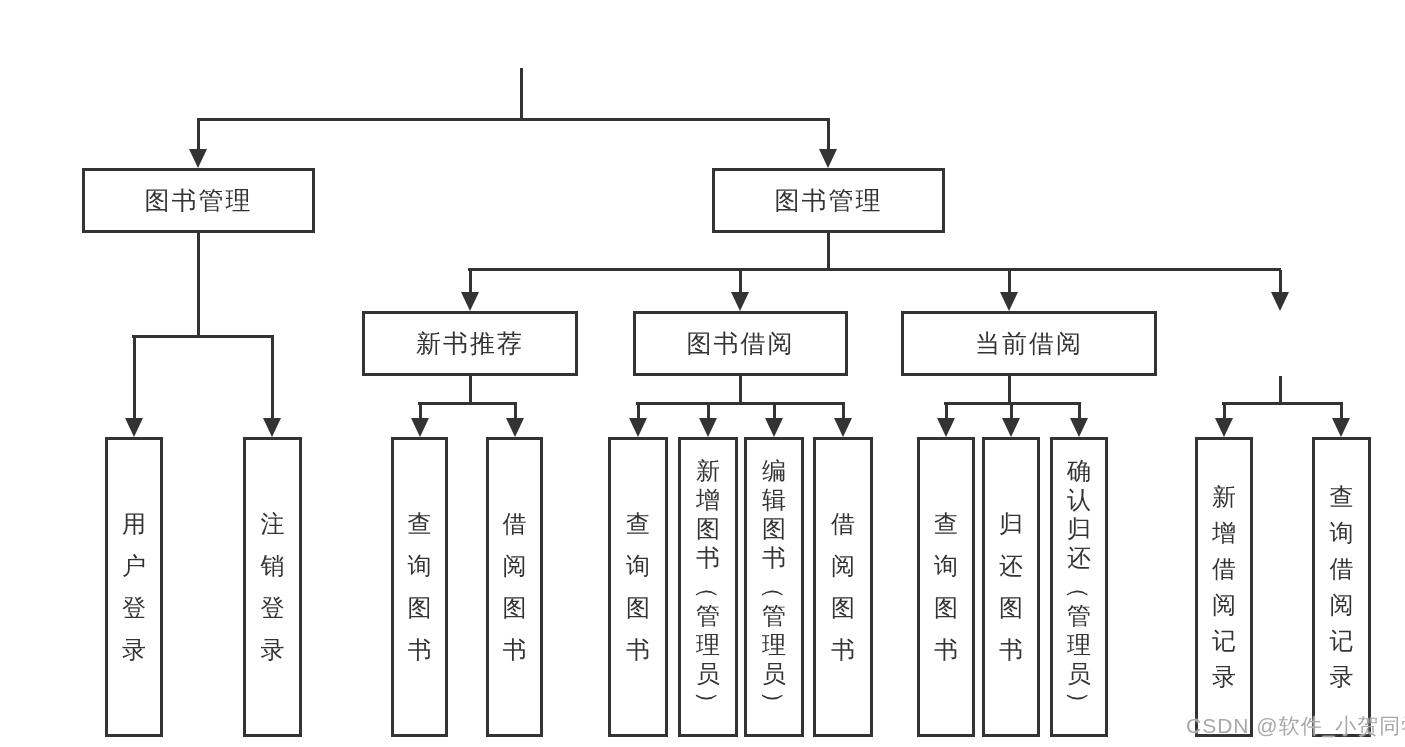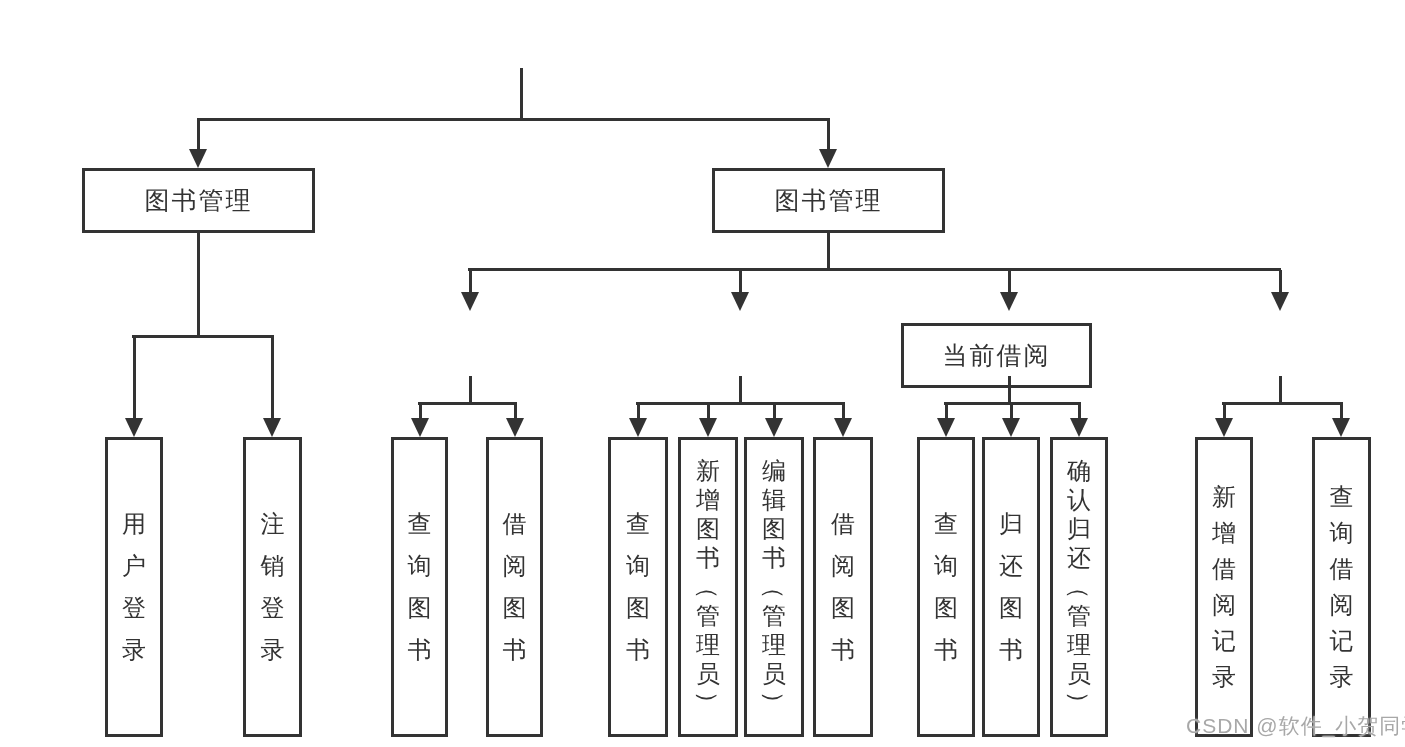--- a/index.html
+++ b/index.html
@@ -38,21 +38,27 @@
 <div class="canvas" style="--line: #333333; --text: #333333; --wm: #a8a8a8; background: rgb(255, 255, 255);">
 
 
   <div class="box" style="left:82px;top:168px;width:233px;height:65px">
     <span>图书管理</span>
   </div>
   <div class="box" style="left:712px;top:168px;width:233px;height:65px">
     <span>图书管理</span>
   </div>
 
-  <div class="box" style="left:901px;top:323px;width:191px;height:65px">
+  <div class="box" style="left:362px;top:311px;width:216px;height:65px">
+    <span>新书推荐</span>
+  </div>
+  <div class="box" style="left:633px;top:311px;width:215px;height:65px">
+    <span>图书借阅</span>
+  </div>
+  <div class="box" style="left:901px;top:311px;width:256px;height:65px">
     <span>当前借阅</span>
   </div>
 
   <div class="vbox" style="left: 105px; width: 58px; gap: 18px;">
       <span class="vchar">用</span>
       <span class="vchar">户</span>
       <span class="vchar">登</span>
       <span class="vchar">录</span>
     </div>
   <div class="vbox" style="left: 243px; width: 59px; gap: 18px;">

